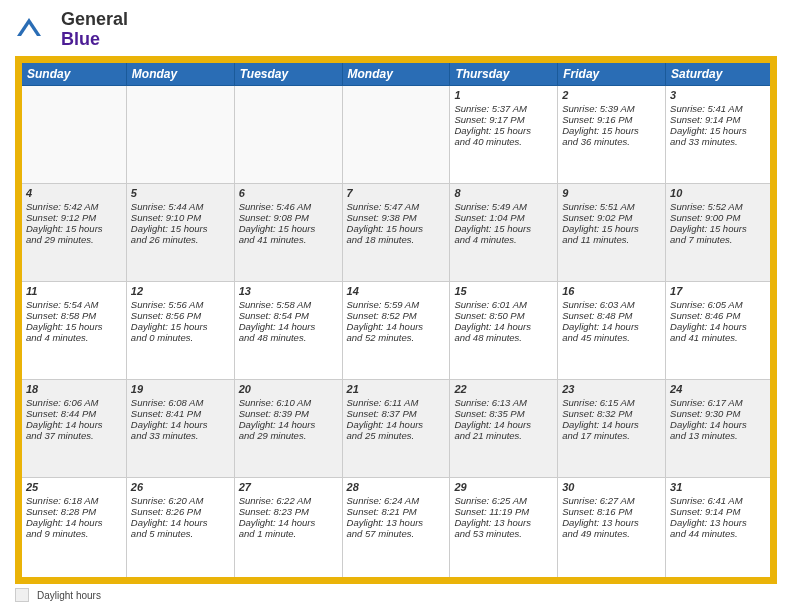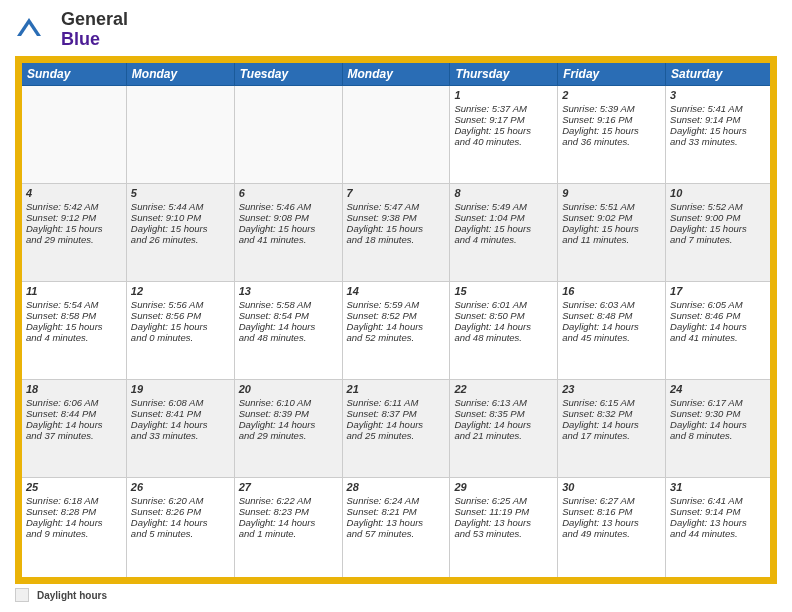--- a/index.html
+++ b/index.html
@@ -95,21 +95,20 @@
       margin-bottom: 2px;
       display: block;
     }
     .footer {
       display: flex;
       align-items: center;
       gap: 8px;
       margin-top: 4px;
       font-size: 10px;
       color: #444;
-      font-weight: bold;
     }
     .footer-box {
       width: 14px;
       height: 14px;
       background: #f0f0f0;
       border: 1px solid #ccc;
       display: inline-block;
     }
   </style>
 </head>
@@ -314,21 +313,21 @@
             <div>Sunrise: 6:15 AM</div>
             <div>Sunset: 8:32 PM</div>
             <div>Daylight: 14 hours</div>
             <div>and 17 minutes.</div>
           </td>
           <td class="shaded">
             <span class="day-num">24</span>
             <div>Sunrise: 6:17 AM</div>
             <div>Sunset: 9:30 PM</div>
             <div>Daylight: 14 hours</div>
-            <div>and 8 minutes.</div>
+            <div>and 13 minutes.</div>
           </td>
         </tr>
         <tr>
           <td>
             <span class="day-num">25</span>
             <div>Sunrise: 6:18 AM</div>
             <div>Sunset: 8:28 PM</div>
             <div>Daylight: 14 hours</div>
             <div>and 9 minutes.</div>
           </td>

